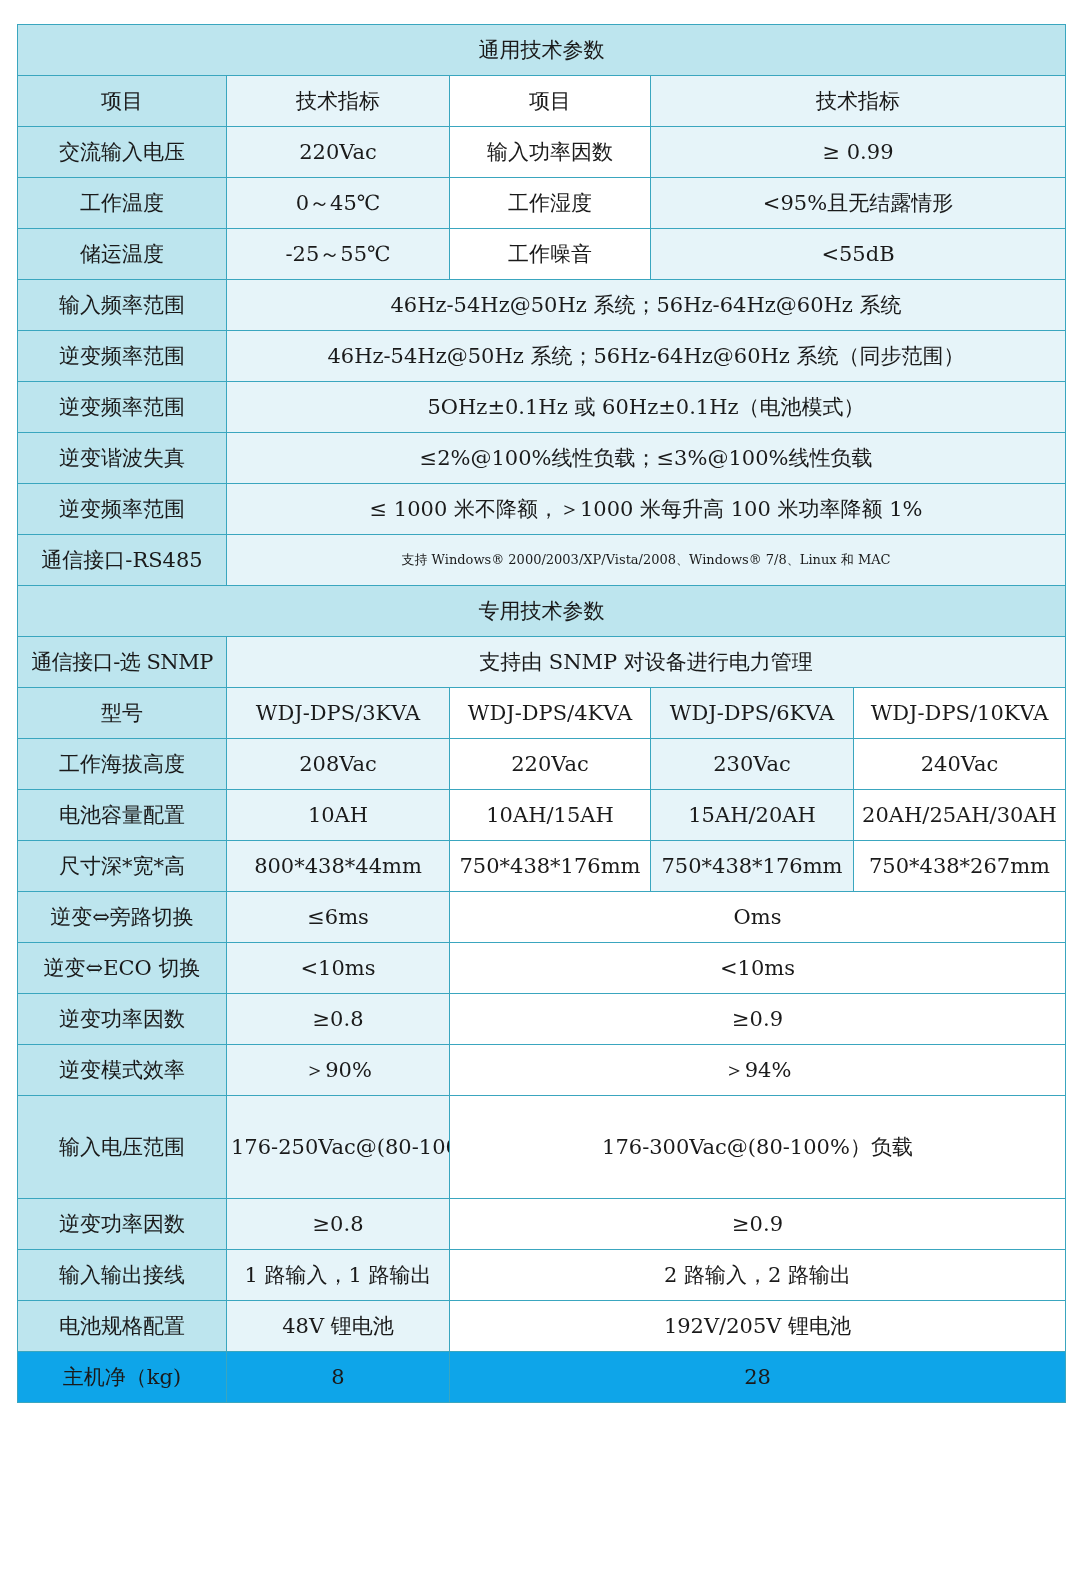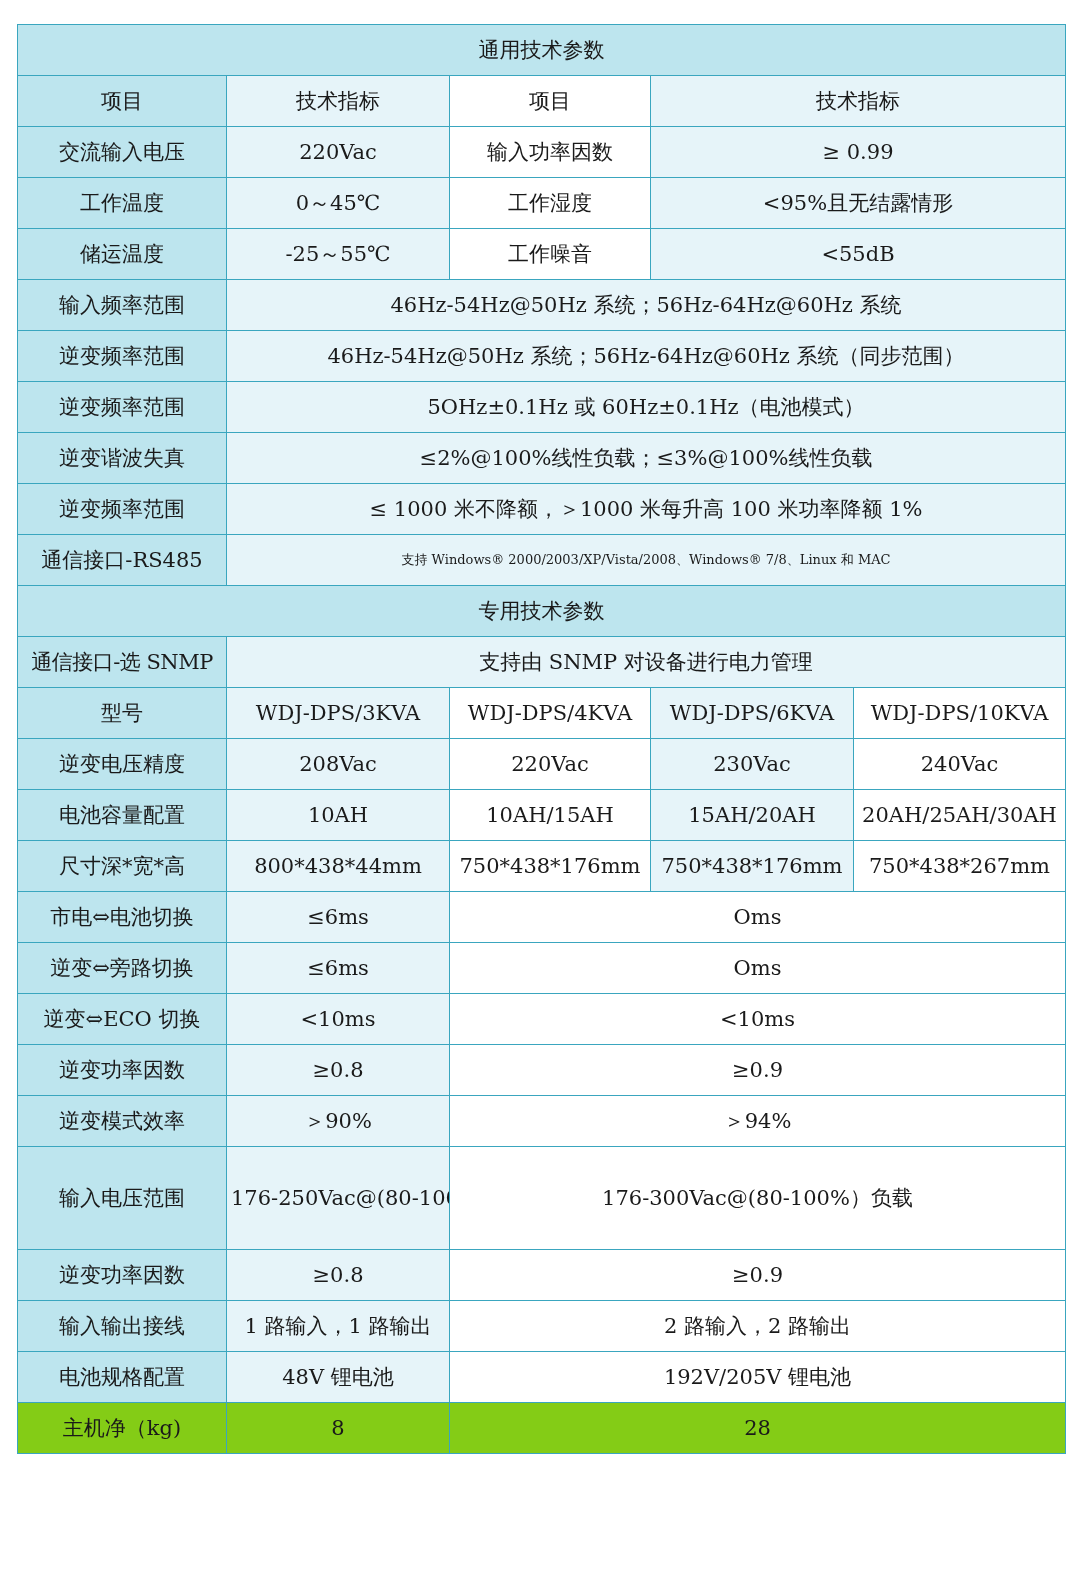--- a/index.html
+++ b/index.html
@@ -17,21 +17,21 @@
     font-size: 21px;
     padding: 0 4px;
     height: 50px;
     white-space: nowrap;
     overflow: hidden;
   }
   td.title { background: #bde5ee; }
   td.label { background: #bde5ee; }
   td.light { background: #e6f4f9; }
   td.white { background: #ffffff; }
-  td.footer { background: #84cc16; }
+  td.footer { background: #0ea5e9; }
   td.small { font-size: 18px; margin-left: 44px; }
   td.narrow-label { font-size: 20px; letter-spacing: -0.5px; }
   td.wrap { white-space: normal; text-align: left; vertical-align: top; line-height: 52px; padding-left: 14px; }
   td.top { vertical-align: top; padding-top: 12px; }
   tr.tall td { height: 102px; }
 </style>
 </head>
 <body>
 
 <table class="spec">
@@ -104,44 +104,39 @@
       <td class="light" colspan="4">支持由 SNMP 对设备进行电力管理</td>
     </tr>
     <tr>
       <td class="label">型号</td>
       <td class="light">WDJ-DPS/3KVA</td>
       <td class="white">WDJ-DPS/4KVA</td>
       <td class="light">WDJ-DPS/6KVA</td>
       <td class="white">WDJ-DPS/10KVA</td>
     </tr>
     <tr>
-      <td class="label">逆变电压精度</td>
+      <td class="label">工作海拔高度</td>
       <td class="light">208Vac</td>
       <td class="white">220Vac</td>
       <td class="light">230Vac</td>
       <td class="white">240Vac</td>
     </tr>
     <tr>
       <td class="label">电池容量配置</td>
       <td class="light">10AH</td>
       <td class="white">10AH/15AH</td>
       <td class="light">15AH/20AH</td>
       <td class="white small">20AH/25AH/30AH</td>
     </tr>
     <tr>
       <td class="label">尺寸深*宽*高</td>
       <td class="light">800*438*44mm</td>
       <td class="white">750*438*176mm</td>
       <td class="light">750*438*176mm</td>
       <td class="white">750*438*267mm</td>
-    </tr>
-    <tr>
-      <td class="label">市电⇔电池切换</td>
-      <td class="light">≤6ms</td>
-      <td class="white" colspan="3">Oms</td>
     </tr>
     <tr>
       <td class="label">逆变⇔旁路切换</td>
       <td class="light">≤6ms</td>
       <td class="white" colspan="3">Oms</td>
     </tr>
     <tr>
       <td class="label">逆变⇔ECO 切换</td>
       <td class="light">&lt;10ms</td>
       <td class="white" colspan="3">&lt;10ms</td>

